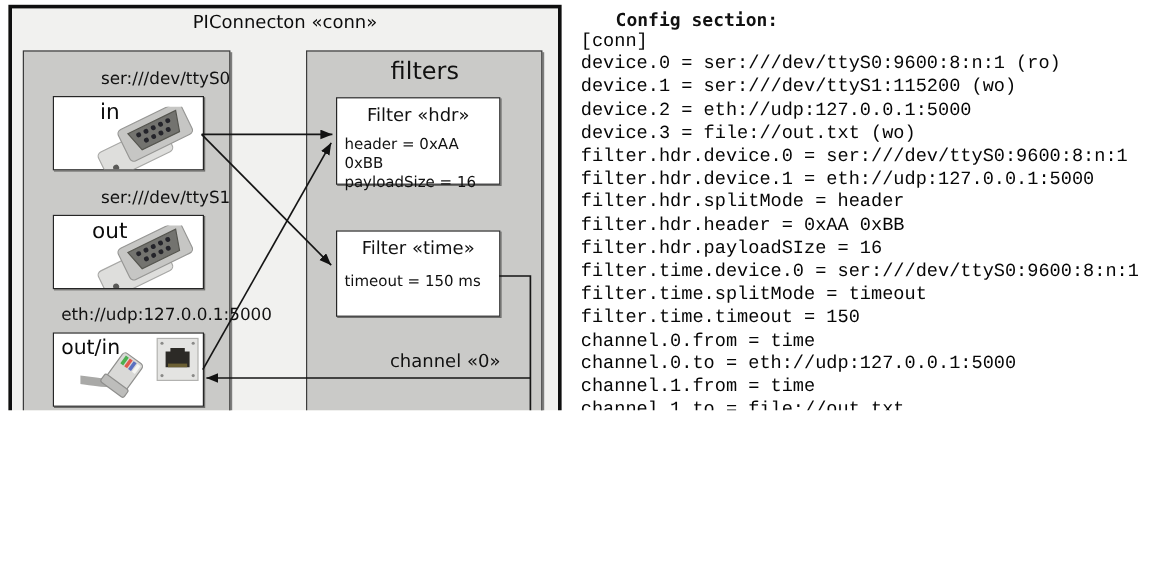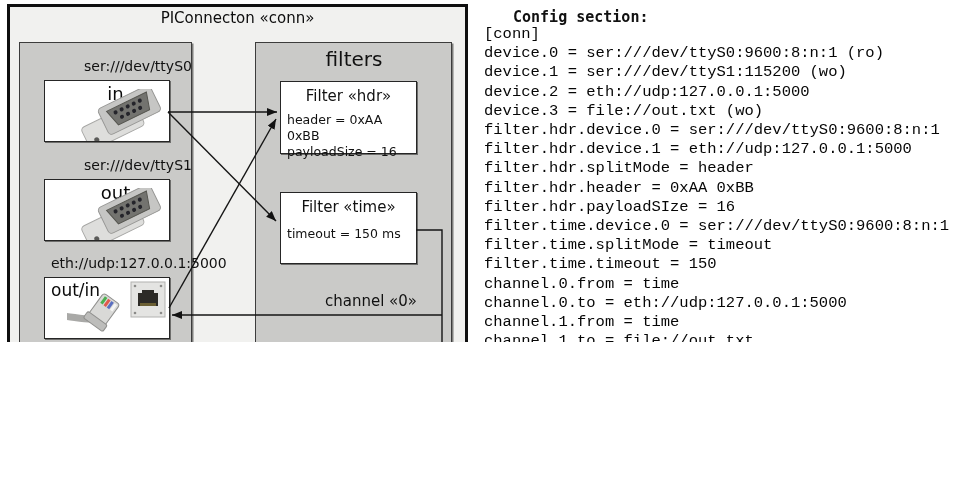--- a/index.html
+++ b/index.html
@@ -18,21 +18,21 @@
   .devices-panel{left:19px;top:42px;width:171px;height:417px;}
   .filters-panel{left:255px;top:42px;width:195px;height:417px;}
   .filters-title{position:absolute;left:255px;top:47px;width:198px;text-align:center;
                  font-size:20px;}
 
   
   .dev-label{position:absolute;left:19px;width:174px;text-align:center;font-size:14px;padding-left:32px;}
   .dev-box{position:absolute;left:44px;width:124px;height:60px;background:#ffffff;
            border:1.5px solid #262626;box-shadow:1px 1px 0 #6e6e6c;}
   .dir{position:absolute;font-size:18px;color:#0a0a0a;}
-  .dir-center{left:0;top:2px;width:75%;text-align:center;padding-left:24px;}
+  .dir-center{left:0;top:2px;width:75%;text-align:center;}
   .dir-left{left:6px;top:2px;font-size:17px;}
   .dir-center-wide{left:0;top:3px;width:88%;text-align:center;}
   .dev-icon{position:absolute;}
 
   
   .filter-box{position:absolute;left:280px;width:135px;background:#ffffff;
               border:1.5px solid #262626;box-shadow:1px 1px 0 #6e6e6c;}
   .filter-hdr{top:81px;height:71px;}
   .filter-time{top:192px;height:70px;}
   .filter-title{position:absolute;left:0;top:5px;width:100%;text-align:center;font-size:15px;}

